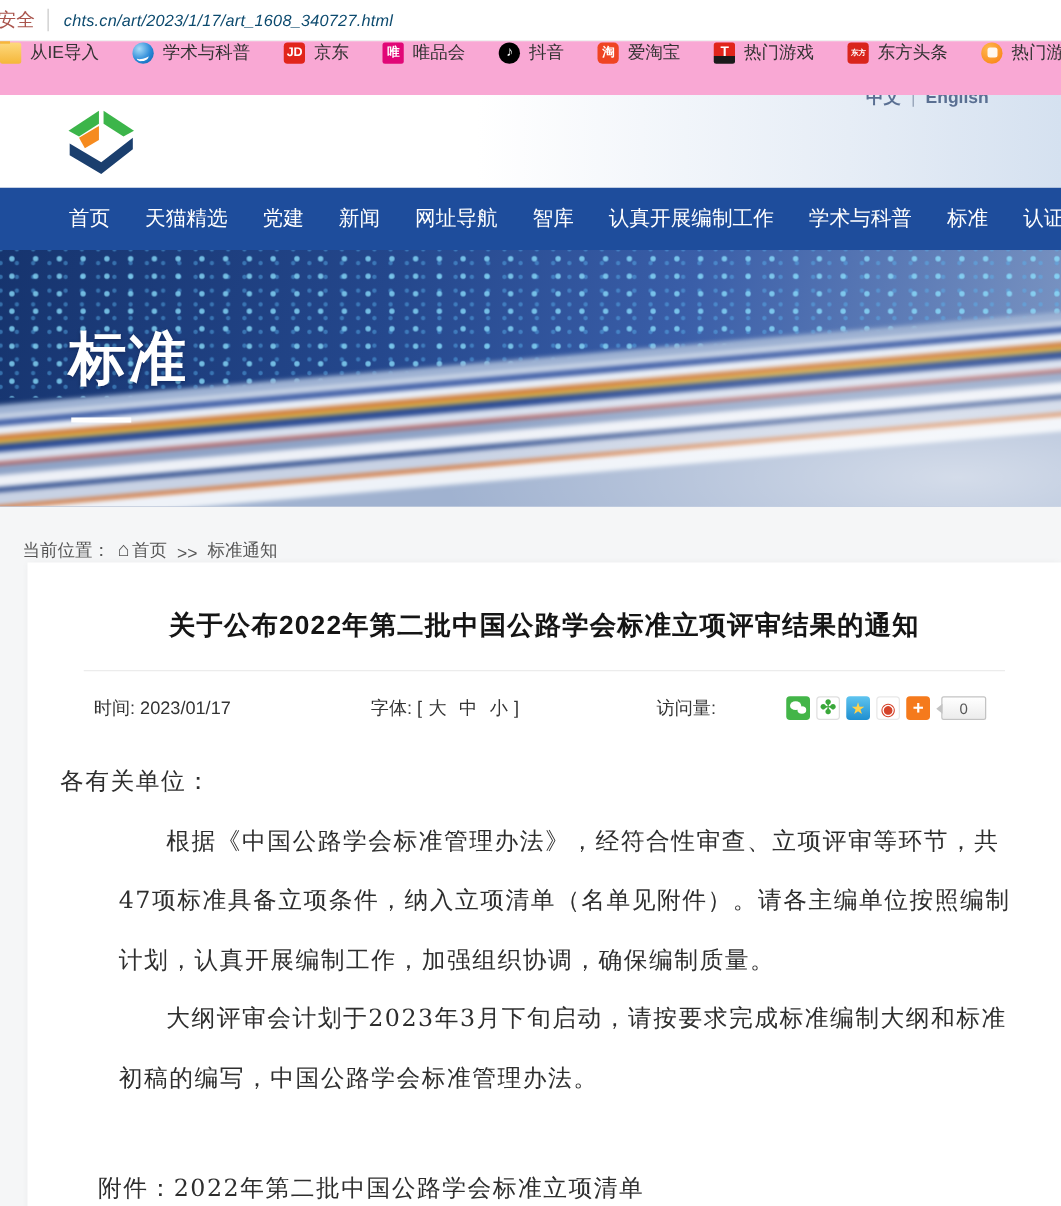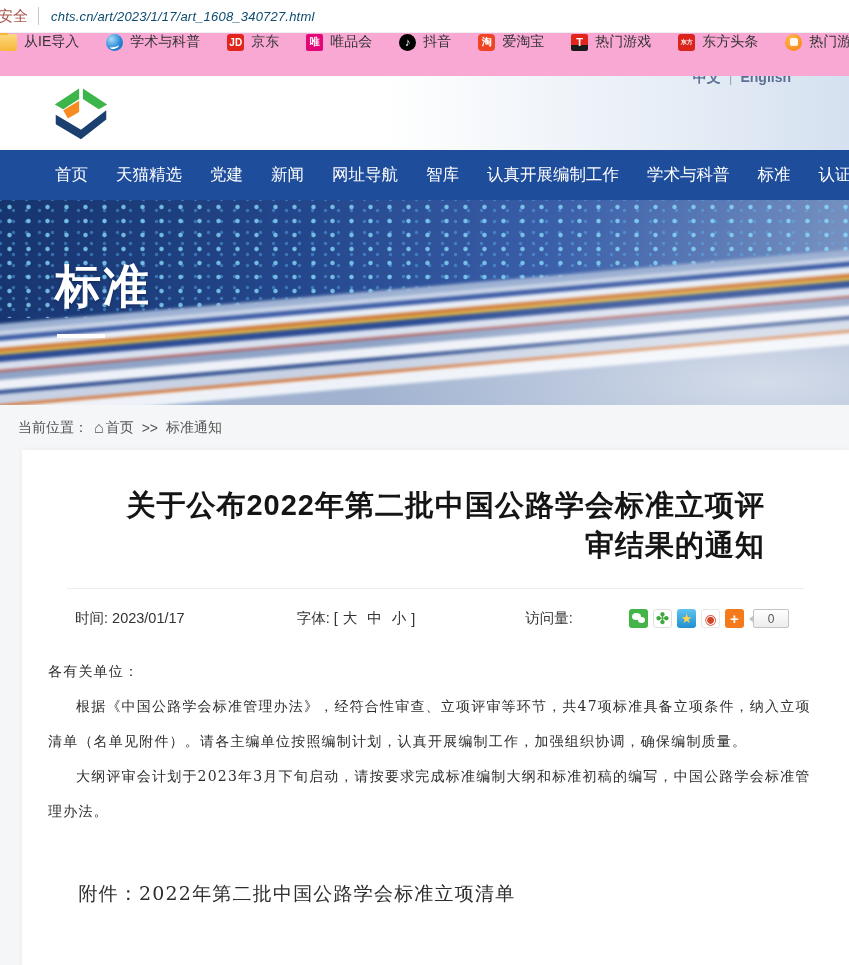--- a/index.html
+++ b/index.html
@@ -69,30 +69,30 @@
       #b2504a 46px 48px, #8fa3c6 48px 56px, #eef1f7 56px 66px, #33508f 66px 70px,
       #c8d2e4 70px 80px, #d2753b 80px 83px, #eef2f8 83px 95px, #a0b2d0 95px 160px);
     transform:rotate(-5deg); filter:blur(1.8px); }
   .banner-glow { position:absolute; right:0; bottom:0; width:65%; height:75%;
     background:radial-gradient(ellipse at 85% 85%, rgba(255,255,255,.55), rgba(255,255,255,0) 62%); }
   .banner-title { position:absolute; left:55px; top:56px; color:#fff; font-size:46px;
                   font-weight:bold; letter-spacing:2px; text-shadow:0 1px 3px rgba(0,0,30,.35); }
   .banner-underline { position:absolute; left:57px; top:134px; width:48px; height:4px; background:#fff; }
 
   
-  .crumb { height:45px; display:flex; align-items:center; padding-left:18px;
+  .crumb { height:45px; display:flex; align-items:flex-end; padding-left:18px;
            font-size:14px; color:#555; }
   .crumb .home-g { font-size:16px; margin:0 2px 0 6px; color:#555; }
   .crumb a { color:#555; text-decoration:none; cursor:pointer; }
   .crumb .sep { margin:0 8px; }
 
   
   .card { margin-left:22px; background:#fff; min-height:520px; position:relative;
           box-shadow:0 0 6px rgba(0,0,0,.05); padding-top:36px; }
-  .a-title { text-align:right; font-size:29px; font-weight:bold; color:#151515;
+  .a-title { text-align:center; font-size:21px; font-weight:bold; color:#151515;
              letter-spacing:1px; padding:0 84px; }
   .t-divider { border-top:1px solid #ececec; margin:22px 45px 0 45px; }
 
   .meta { display:flex; align-items:flex-end; margin-top:20px; padding:0 60px 0 53px;
           font-size:14.5px; color:#333; }
   .meta .font-block { margin-left:112px; display:flex; align-items:center; }
   .meta .font-block .sz { margin:0 5px; cursor:pointer; }
   .meta .visits { margin-left:110px; }
   .share { margin-left:auto; display:flex; align-items:center; }
   .sh { width:19px; height:19px; border-radius:3px; margin-left:5px; display:inline-flex;
@@ -107,22 +107,22 @@
   .sh-weibo { background:#fff; border:1px solid #e8e8e8; color:#d5432a; font-size:14px; }
   .sh-plus { background:#f57a1c; color:#fff; font-size:15px; font-weight:bold; }
   .count { min-width:36px; height:19px; border:1px solid #c3c3c3; border-radius:2px;
            background:linear-gradient(#ffffff,#ececec); margin-left:9px; position:relative;
            display:inline-flex; align-items:center; justify-content:center;
            font-size:12px; color:#555; }
   .count::before { content:""; position:absolute; left:-5px; top:5px; border-right:5px solid #c3c3c3;
                    border-top:4px solid transparent; border-bottom:4px solid transparent; }
 
   .body-text { margin-top:26px; padding:0 26px; font-family:"DejaVu Serif", serif;
-               font-size:14px; color:#2e2e2e; line-height:2.5; letter-spacing:1.2px; }
-  .body-text p.ind { text-indent:2em; }
+               font-size:19px; color:#2e2e2e; line-height:2.5; letter-spacing:1.2px; }
+  .body-text p.ind { text-indent:2em;margin-left:47px; }
   .attach { margin-top:48px; padding:0 26px; font-family:"DejaVu Serif", serif;
             font-size:19px; color:#2e2e2e; letter-spacing:1.2px; line-height:1.7; }
   .attach-line { text-indent:1.6em; }
 </style>
 </head>
 <body>
 
 <div class="url-bar">
   <span class="security">不安全</span>
   <span class="url-sep"></span>

